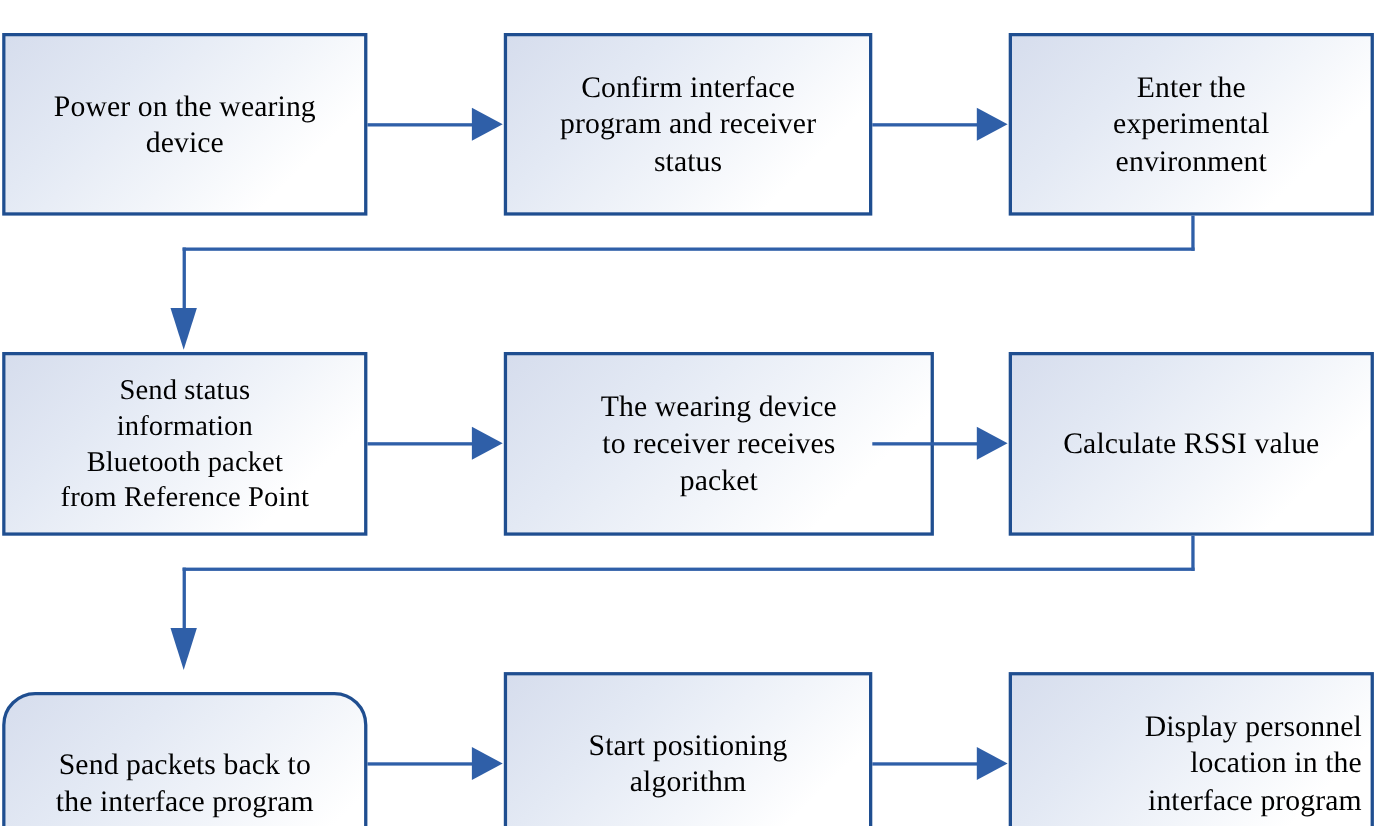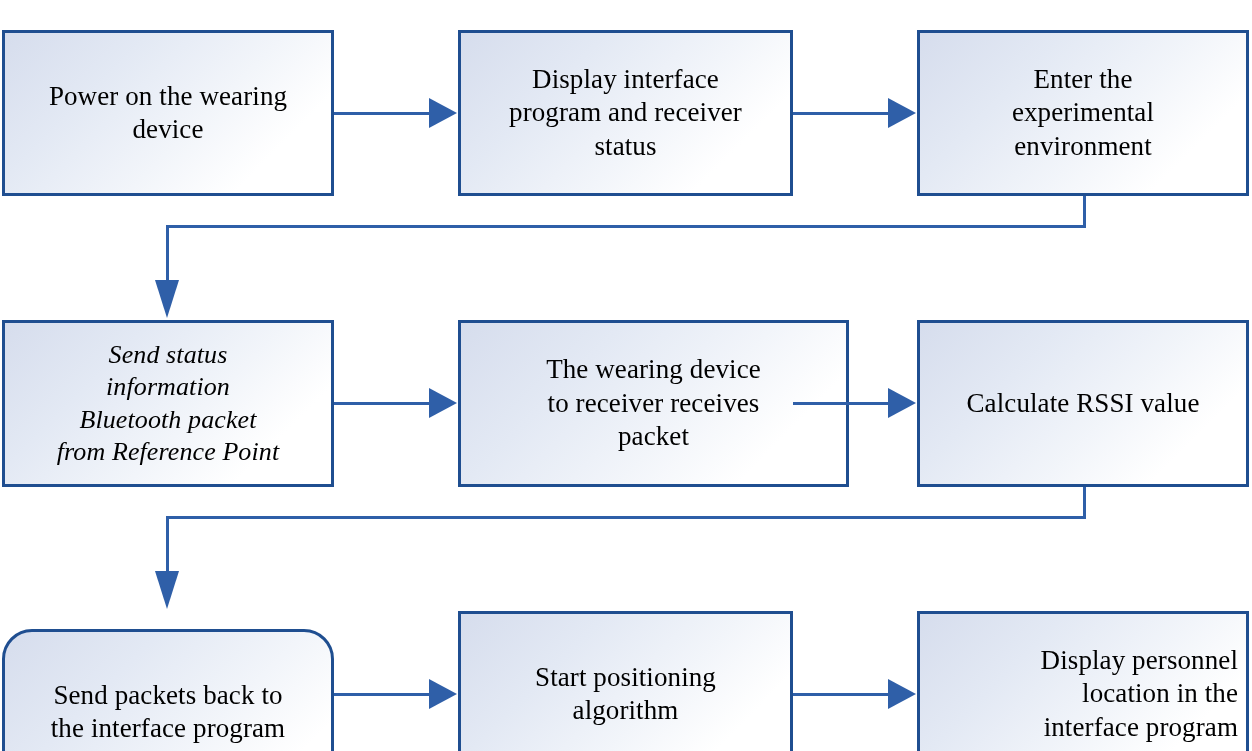--- a/index.html
+++ b/index.html
@@ -69,32 +69,32 @@
 <body>
 
 <div id="canvas">
 
   <div class="flow-box" style="left:2px;  top:2px;   width:332px; height:166px;">
     <span class="label">Power on the wearing
 device</span>
   </div>
 
   <div class="flow-box" style="left:458px; top:2px;  width:335px; height:166px;">
-    <span class="label">Display interface
+    <span class="label">Confirm interface
 program and receiver
 status</span>
   </div>
 
   <div class="flow-box" style="left:917px; top:2px;  width:332px; height:166px;text-align:center;">
     <span class="label">Enter the
 experimental
 environment</span>
   </div>
 
-  <div class="flow-box" style="left:2px;  top:292px; width:332px; height:167px; font-size:26px;font-style:italic;">
+  <div class="flow-box" style="left:2px;  top:292px; width:332px; height:167px; font-size:26px;">
     <span class="label">Send status
 information
 Bluetooth packet
 from Reference Point</span>
   </div>
 
   <div class="flow-box" style="left:458px; top:292px; width:391px; height:167px;">
     <span class="label">The wearing device
 to receiver receives
 packet</span>

